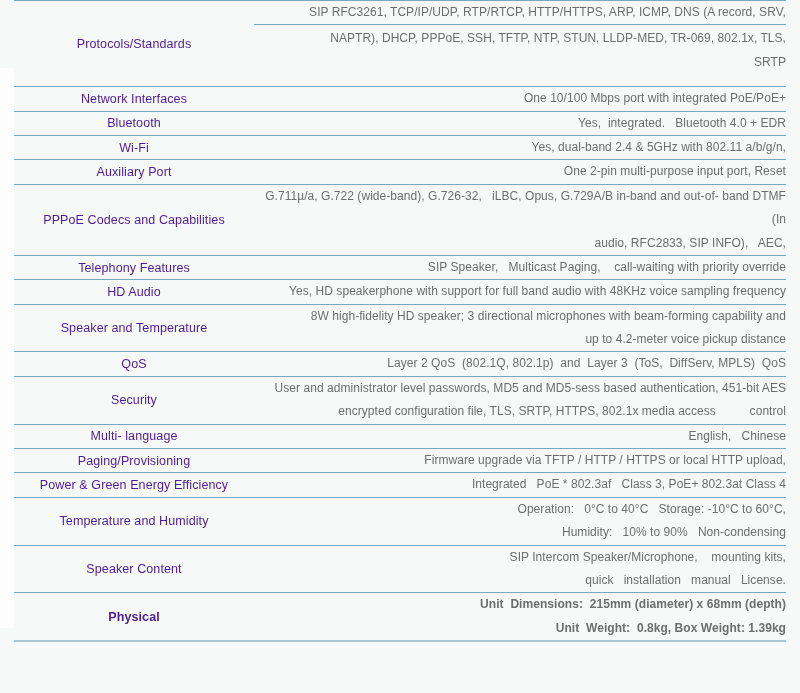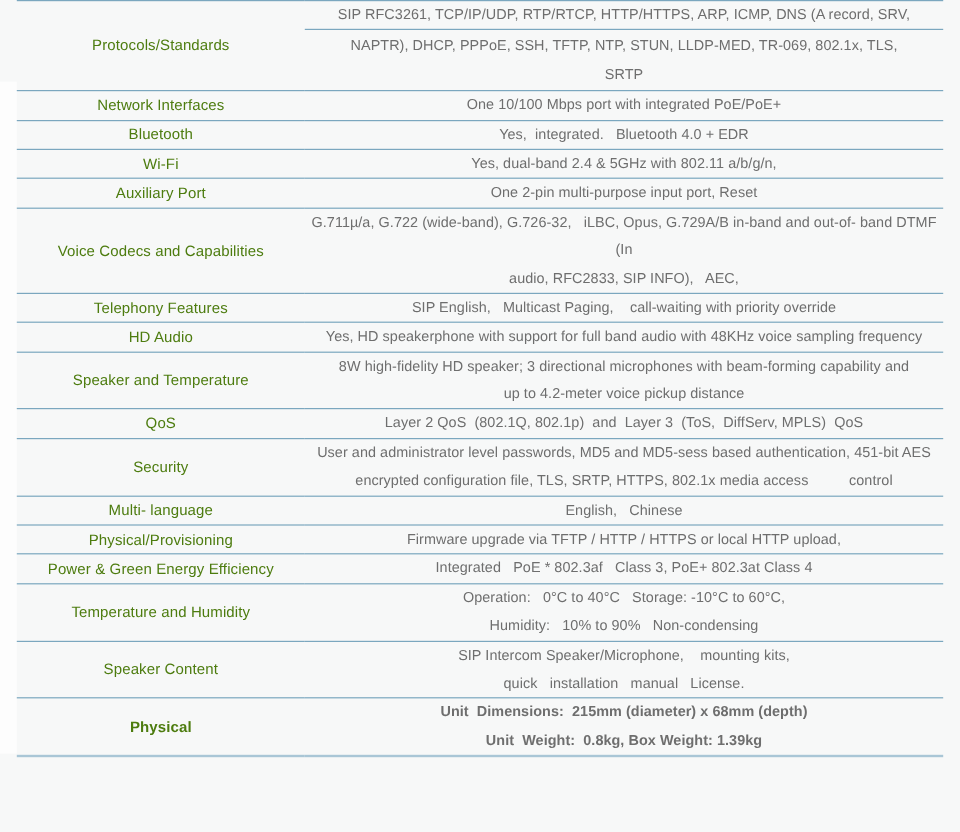--- a/index.html
+++ b/index.html
@@ -52,42 +52,42 @@
   }
 
   .col-label {
     width: 240px;
   }
   .col-value {
     width: 532px;
   }
 
   .label {
-    color: #4d7c0f;
+    color: #4c1d95;
     font-size: 12.5px;
     text-align: center;
     padding: 3px 8px;
     line-height: 1.45;
     letter-spacing: 0.1px;
   }
 
   .value {
     color: #6e6e6e;
     font-size: 12px;
-    text-align: center;
+    text-align: right;
     padding: 4px 6px 4px 12px;
     line-height: 1.95;
     letter-spacing: 0.05px;
     white-space: pre-wrap;
   }
 
   
   .value.cont {
     padding-top: 2px;
-    padding-bottom: 1px;
+    padding-bottom: 12px;
   }
 </style>
 </head>
 <body>
 
 <div class="page-edge"></div>
 
 <table class="spec-table">
   <colgroup>
     <col class="col-label">
@@ -112,27 +112,27 @@
       </tr>
       <tr>
         <td class="label">Wi-Fi</td>
         <td class="value">Yes, dual-band 2.4 &amp; 5GHz with 802.11 a/b/g/n,</td>
       </tr>
       <tr>
         <td class="label">Auxiliary Port</td>
         <td class="value">One 2-pin multi-purpose input port, Reset</td>
       </tr>
       <tr>
-        <td class="label">Voice Codecs and Capabilities</td>
+        <td class="label">PPPoE Codecs and Capabilities</td>
         <td class="value">G.711µ/a, G.722 (wide-band), G.726-32,   iLBC, Opus, G.729A/B in-band and out-of- band DTMF (In
 audio, RFC2833, SIP INFO),   AEC,</td>
       </tr>
       <tr>
         <td class="label">Telephony Features</td>
-        <td class="value">SIP English,   Multicast Paging,    call-waiting with priority override</td>
+        <td class="value">SIP Speaker,   Multicast Paging,    call-waiting with priority override</td>
       </tr>
       <tr>
         <td class="label">HD Audio</td>
         <td class="value">Yes, HD speakerphone with support for full band audio with 48KHz voice sampling frequency</td>
       </tr>
       <tr>
         <td class="label">Speaker and Temperature</td>
         <td class="value">8W high-fidelity HD speaker; 3 directional microphones with beam-forming capability and
 up to 4.2-meter voice pickup distance</td>
       </tr>
@@ -143,21 +143,21 @@
       <tr>
         <td class="label">Security</td>
         <td class="value">User and administrator level passwords, MD5 and MD5-sess based authentication, 451-bit AES
 encrypted configuration file, TLS, SRTP, HTTPS, 802.1x media access          control</td>
       </tr>
       <tr>
         <td class="label">Multi- language</td>
         <td class="value">English,   Chinese</td>
       </tr>
       <tr>
-        <td class="label">Physical/Provisioning</td>
+        <td class="label">Paging/Provisioning</td>
         <td class="value">Firmware upgrade via TFTP / HTTP / HTTPS or local HTTP upload,</td>
       </tr>
       <tr>
         <td class="label">Power &amp; Green Energy Efficiency</td>
         <td class="value">Integrated   PoE * 802.3af   Class 3, PoE+ 802.3at Class 4</td>
       </tr>
       <tr>
         <td class="label">Temperature and Humidity</td>
         <td class="value">Operation:   0°C to 40°C   Storage: -10°C to 60°C,
 Humidity:   10% to 90%   Non-condensing</td>

